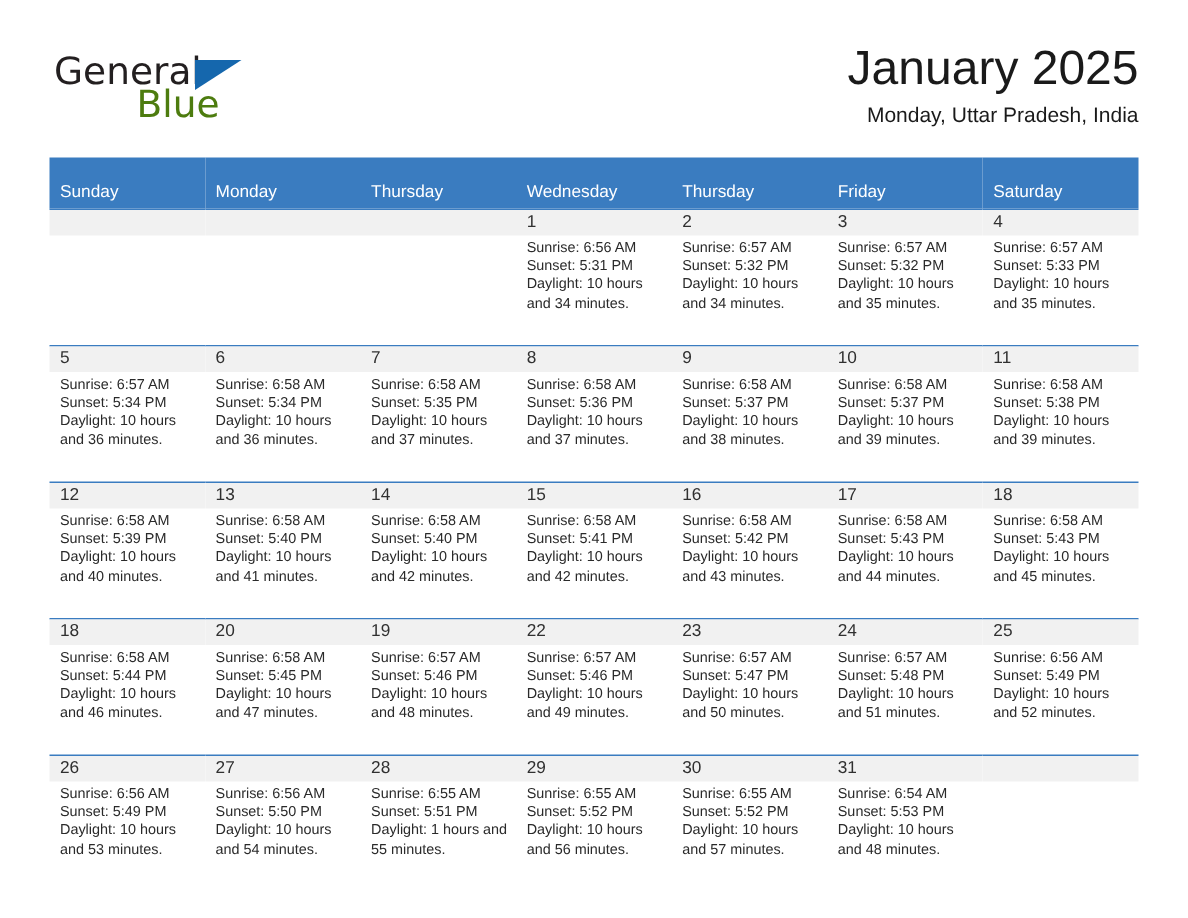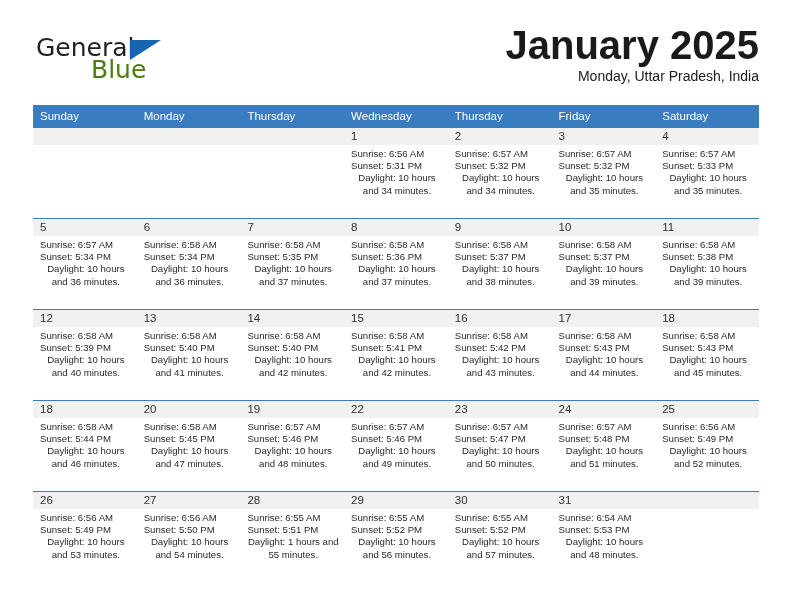--- a/index.html
+++ b/index.html
@@ -67,22 +67,22 @@
     border-bottom: 20px solid transparent;
   }
 
   .title-block {
     position: absolute;
     right: 0;
     top: 0;
     text-align: right;
   }
   .cal-title {
-    font-size: 40px;
-    font-weight: 700;
+    font-size: 32px;
+    font-weight: 400;
     color: #1a1a1a;
     line-height: 34px;
     white-space: nowrap;
     font-family: "Liberation Sans", sans-serif;
   }
   .cal-subtitle {
     margin-top: 6px;
     font-size: 14px;
     font-weight: 400;
     color: #1a1a1a;
@@ -99,21 +99,21 @@
     width: 726px;
     border-collapse: collapse;
     table-layout: fixed;
   }
   .calendar th {
     background: #3a7cc0;
     color: #ffffff;
     font-size: 11.5px;
     font-weight: 400;
     text-align: left;
-    padding: 5px 0 5px 7px;
+    padding: 17px 0 5px 7px;
     height: 12px;
     vertical-align: middle;
     border: none;
     font-family: "Liberation Sans", sans-serif;
   }
 
   .calendar td {
     vertical-align: top;
     padding: 0;
     border: none;
@@ -148,21 +148,20 @@
     font-size: 9.6px;
     line-height: 12.2px;
     color: #2a2a2a;
     font-family: "Liberation Sans", sans-serif;
   }
   .cell .info div {
     white-space: nowrap;
   }
   .cell .info .daylight-wrap {
     white-space: normal;
-    text-align: center;
   }
 </style>
 </head>
 <body>
 
 <div class="page">
 
   <div class="header">
 
     <div class="brand">

